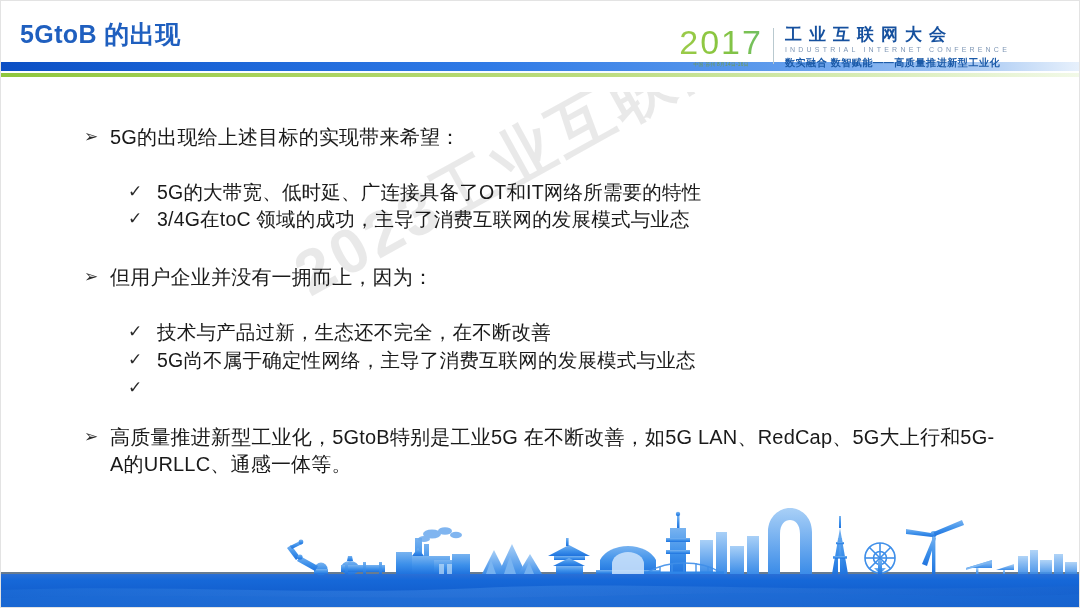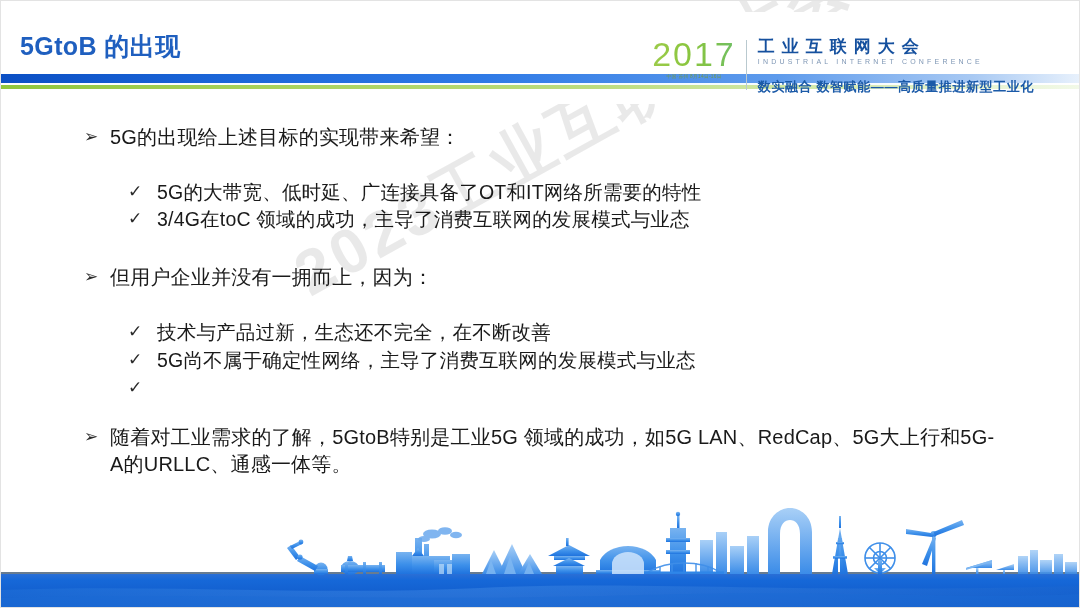--- a/index.html
+++ b/index.html
@@ -16,24 +16,23 @@
   #frame-border{
     position:absolute;left:0;top:0;width:1080px;height:608px;
     box-sizing:border-box;
     border:1px solid #e3e3e3;
     pointer-events:none;
     z-index:40;
   }
 
   
   #header{
-    position:absolute;left:0;top:12px;width:1016px;height:92px;
+    position:absolute;left:0;top:0;width:1016px;height:92px;
     background:#ffffff;
     z-index:12;
-    padding-left:24px;
   }
   #slide-title{
     position:absolute;left:20px;top:18px;
     font-size:25px;
     font-weight:600;
     color:#1f5fbf;
     letter-spacing:.4px;
     white-space:nowrap;
   }
 
@@ -95,22 +94,22 @@
     white-space:nowrap;
   }
   #logo-en{
     margin-top:3px;
     font-size:7px;
     color:#7f97b5;
     letter-spacing:3.2px;
     white-space:nowrap;
   }
   #logo-cn-sub{
-    margin-top:13px;
-    font-size:13px;font-weight:700;
+    margin-top:3px;
+    font-size:10px;font-weight:700;
     color:#1b5aa8;
     letter-spacing:.6px;
     white-space:nowrap;
   }
 
   
   #body-area{
     position:absolute;left:0;top:92px;width:1080px;height:420px;
     z-index:10;
   }
@@ -240,21 +239,21 @@
       <span class="mark">✓</span>
       <span class="txt">5G尚不属于确定性网络，主导了消费互联网的发展模式与业态</span>
     </div>
 
     <div class="lvl2" id="s5">
       <span class="mark">✓</span>
     </div>
 
     <div class="lvl1" id="b3">
       <span class="mark">➢</span>
-      <span class="txt">随着对工业需求的了解，5GtoB特别是工业5G 领域的成功，如5G LAN、RedCap、5G大上行和5G-A的URLLC、通感一体等。</span>
+      <span class="txt">高质量推进新型工业化，5GtoB特别是工业5G 在不断改善，如5G LAN、RedCap、5G大上行和5G-A的URLLC、通感一体等。</span>
     </div>
 
   </div>
 
   <div id="footer">
     <svg id="footer-sky" viewBox="0 0 1080 110" preserveAspectRatio="none">
       <defs>
         <linearGradient id="bandg" x1="0" y1="0" x2="0" y2="1">
           <stop offset="0%" stop-color="#2a6fd6"></stop>
           <stop offset="18%" stop-color="#1668d8"></stop>

